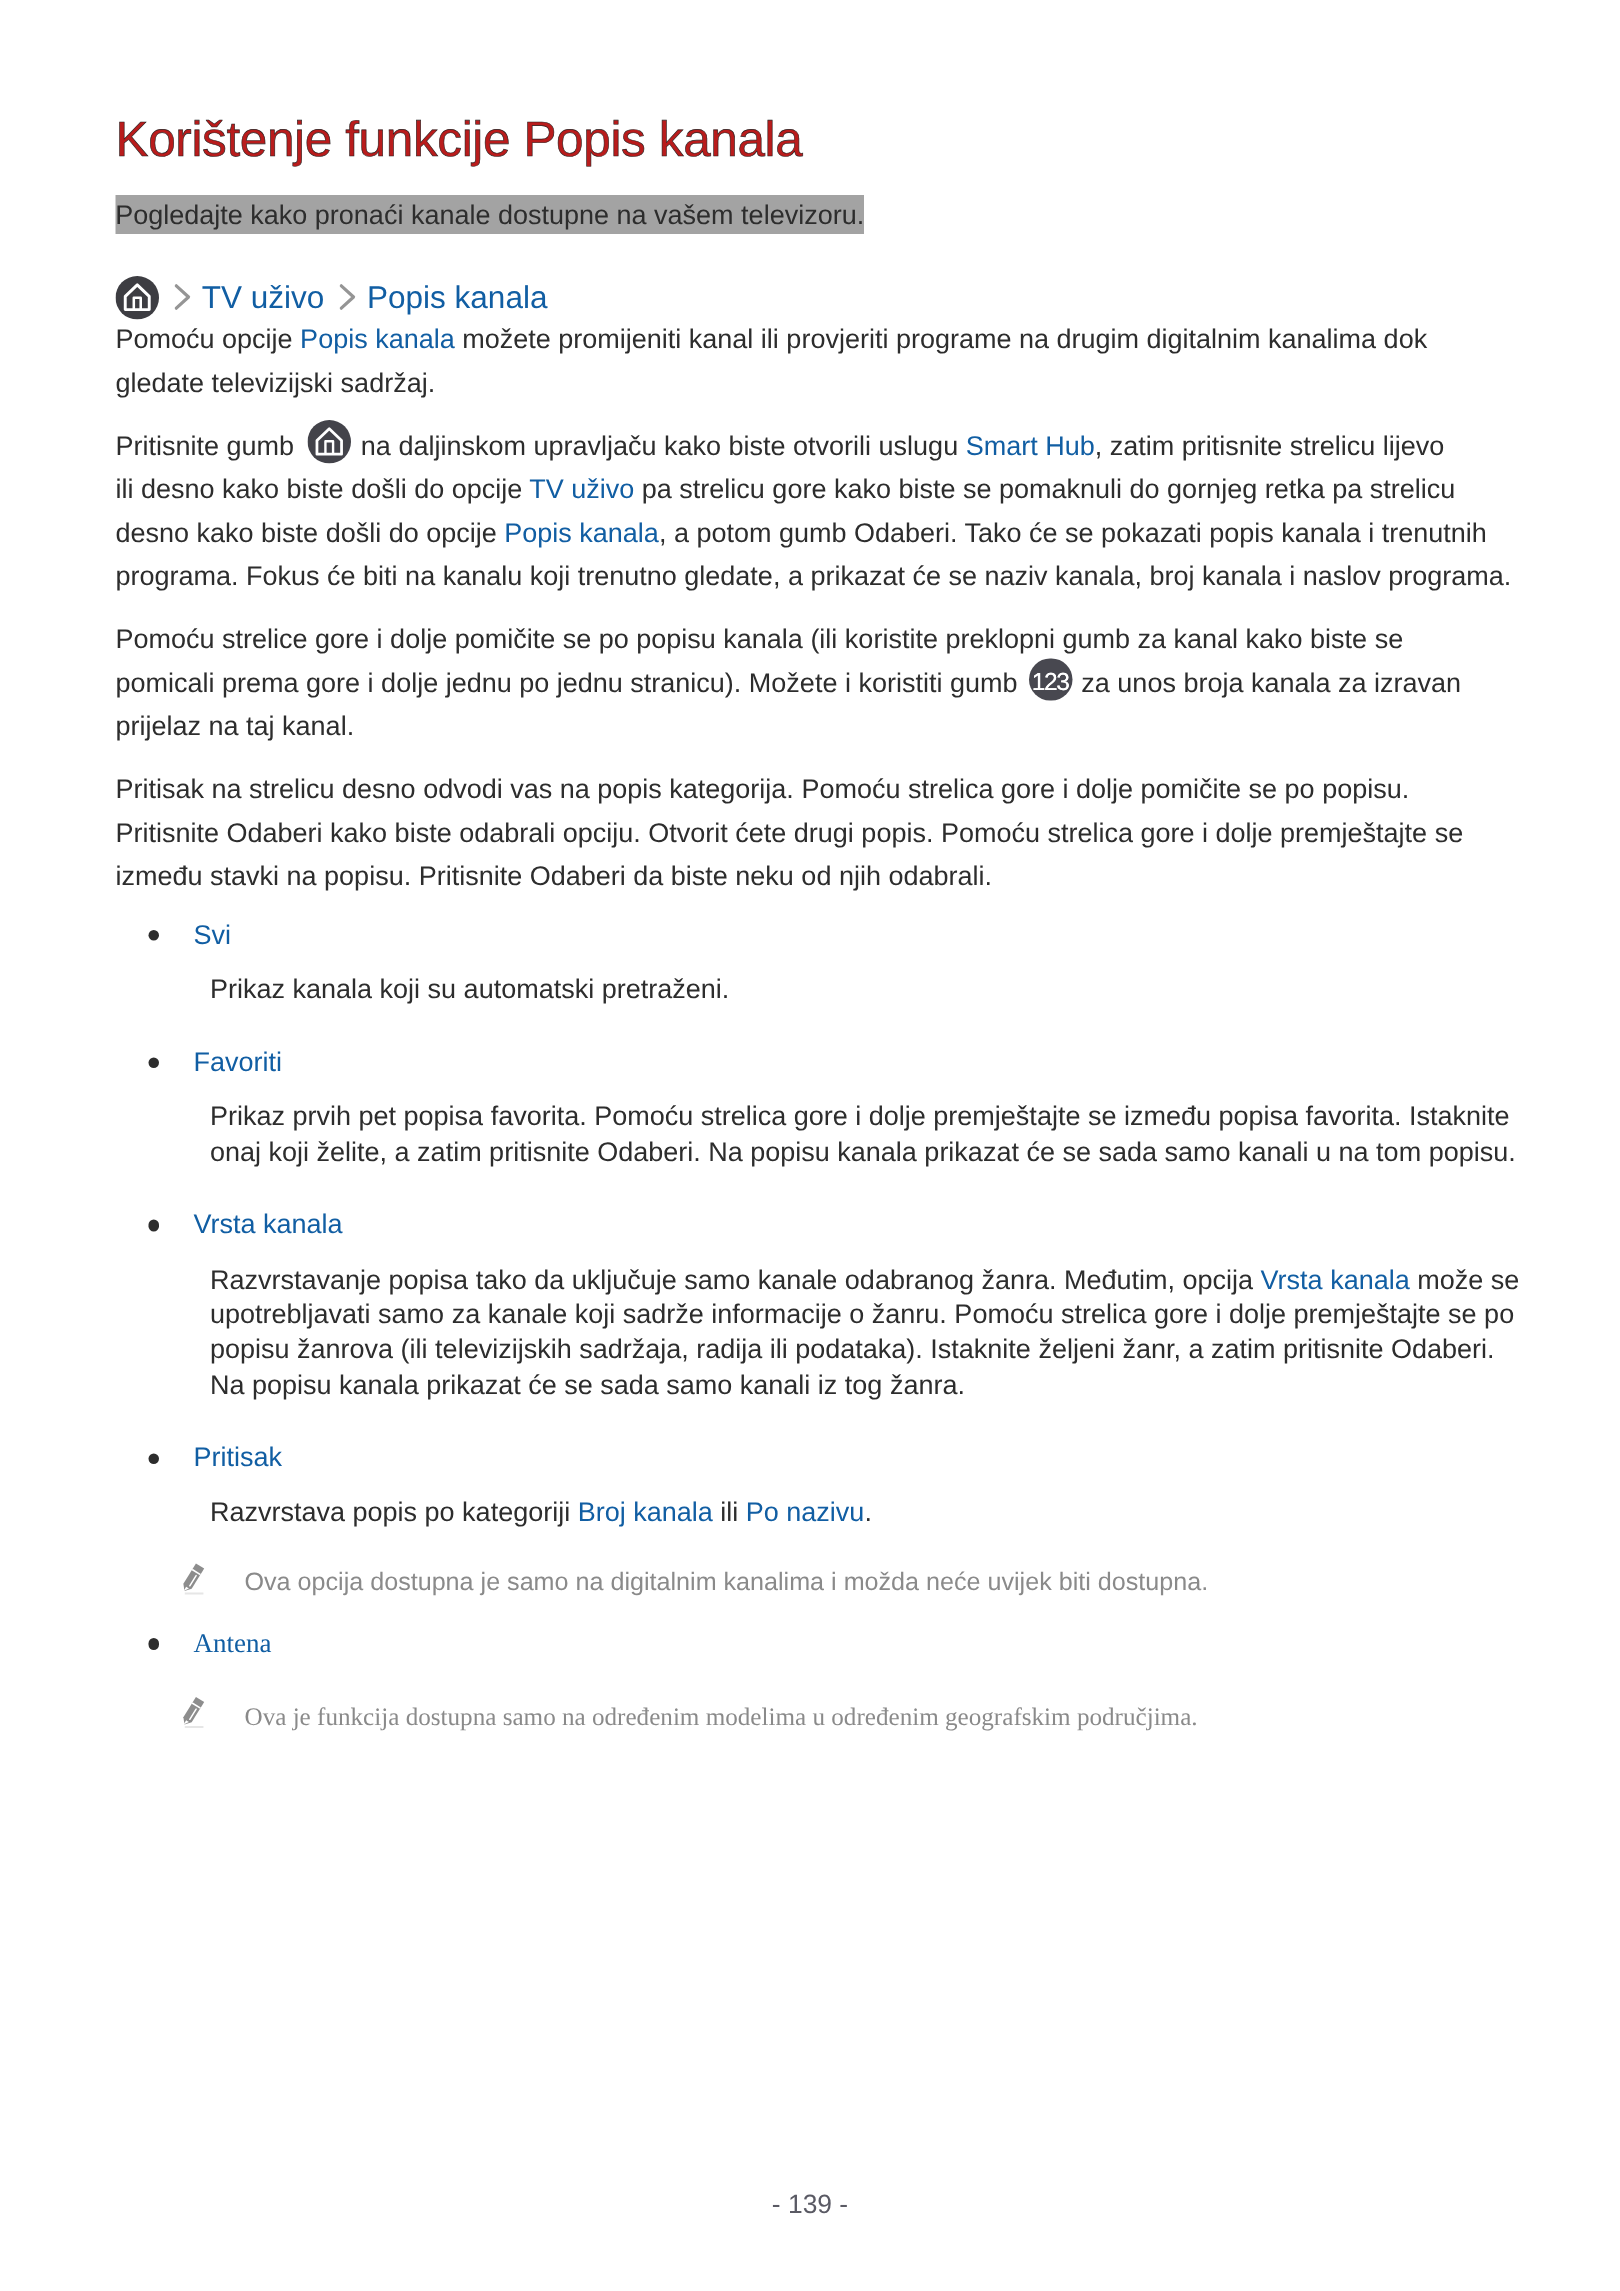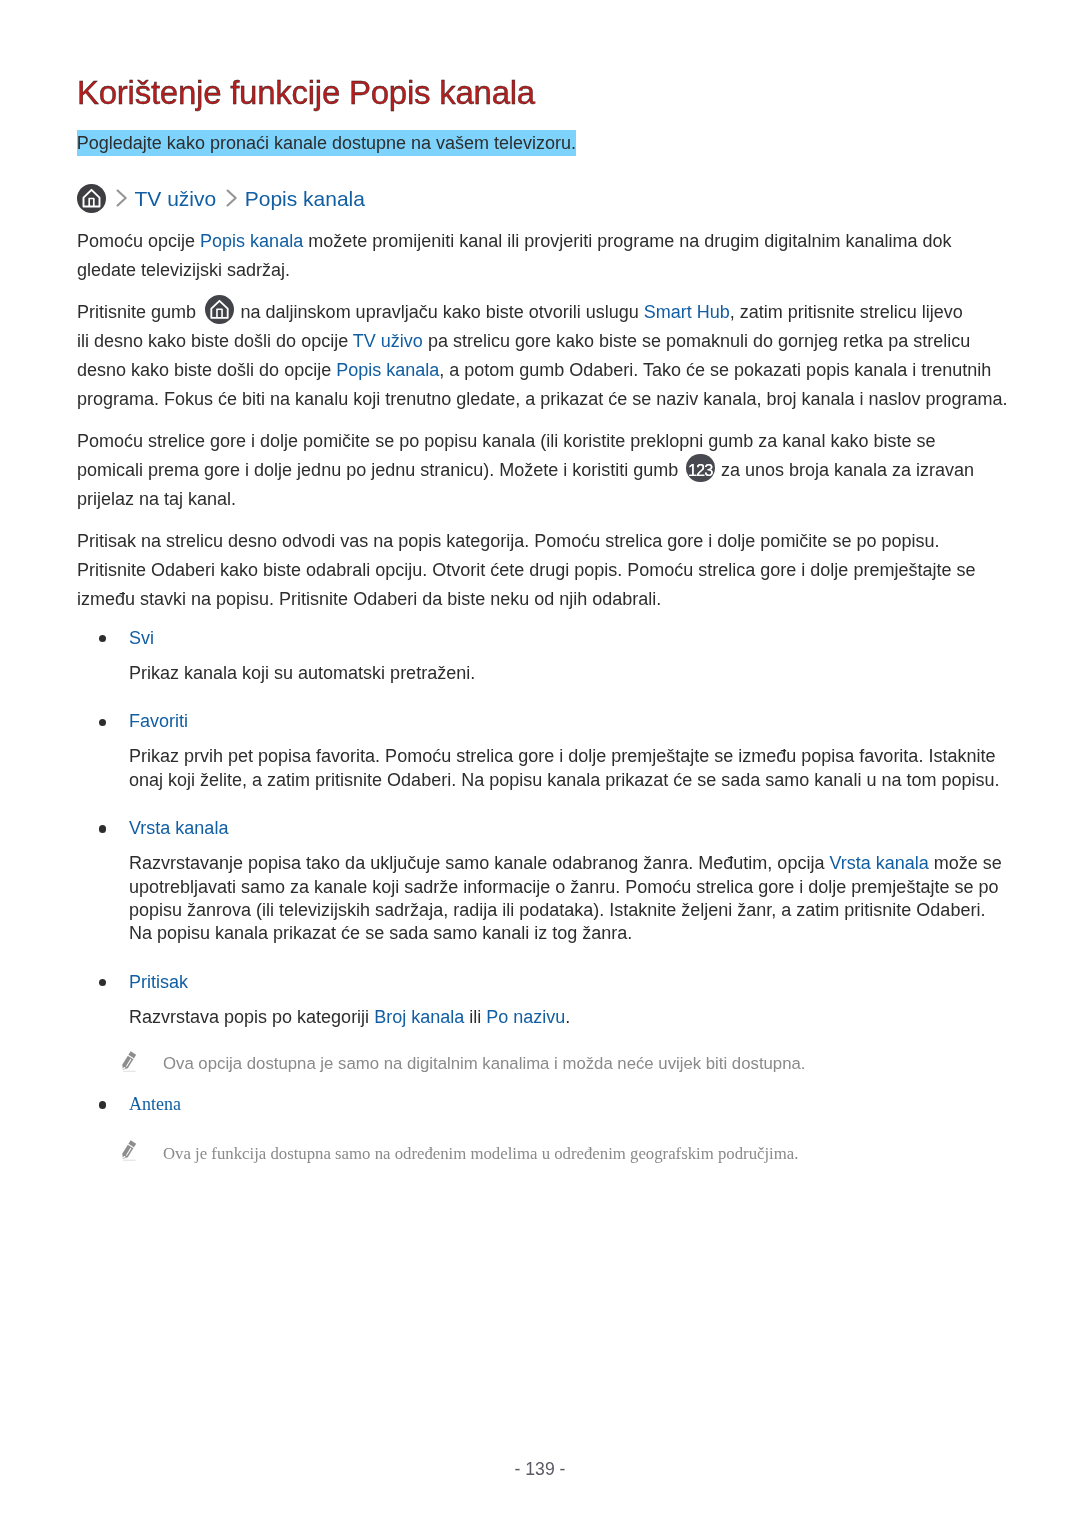--- a/index.html
+++ b/index.html
@@ -1,33 +1,33 @@
 <!DOCTYPE html>
 <html><head>
 <meta charset="utf-8">
 <style>
   html,body{margin:0;padding:0;background:#ffffff;}
   body{width:1080px;height:1527px;font-family:"Liberation Sans",sans-serif;color:#2d2d2d;}
   .page{position:relative;width:1080px;height:1527px;overflow:hidden;}
   h1.title{font-size:33px;font-weight:400;color:#b91c1c;-webkit-text-stroke:0.4px #1e1e1e;margin:0;position:absolute;top:74px;left:77px;letter-spacing:-0.25px;white-space:nowrap;}
   .subtitle-wrap{position:absolute;top:130.2px;left:76.8px;}
-  .subtitle{font-size:18px;color:#2d2d2d;background:#7dd3fc;line-height:26.2px;white-space:nowrap;display:inline-block;padding:0;}
+  .subtitle{font-size:18px;color:#2d2d2d;background:#a3a3a3;line-height:26.2px;white-space:nowrap;display:inline-block;padding:0;}
   .breadcrumb{position:absolute;top:183px;left:77px;display:flex;align-items:center;height:30px;}
   .home-ic{width:29px;height:29px;display:block;}
   .chev{display:block;margin:0 7px 0 9.5px;}
   .bc-link{color:#115ea3;font-size:21px;white-space:nowrap;line-height:1;}
-  .body{position:absolute;top:227px;left:77px;width:930px;}
+  .body{position:absolute;top:212px;left:77px;width:930px;}
   p.para{margin:0 0 14px 0;font-size:18px;line-height:28.7px;color:#2d2d2d;white-space:nowrap;}
   .lk{color:#115ea3;}
   .ul{list-style:none;margin:0;padding:0;position:relative;top:-3.5px;}
   .li{position:relative;padding-left:52px;margin-bottom:22px;}
   .li:last-child{margin-bottom:0;font-family:Liberation Serif, serif;}
   .li .dot{position:absolute;left:22.2px;top:11.3px;width:7.1px;height:7.1px;border-radius:50%;background:#2d2d2d;}
   .li .hd{font-size:18px;line-height:28.5px;color:#115ea3;white-space:nowrap;margin-bottom:9.5px;}
-  .li .lp{font-size:18px;line-height:23.4px;color:#2d2d2d;margin:0;white-space:nowrap;}
+  .li .lp{font-size:18px;line-height:23.4px;color:#2d2d2d;margin:11px;white-space:nowrap;}
   .note{position:relative;padding-left:34px;margin:23px 0 -8px 0;font-size:16.75px;line-height:24px;color:#8a8a8a;white-space:nowrap;}
   .note .pic{position:absolute;left:-10.8px;top:-4.3px;width:23px;height:26.8px;}
   .pagenum{position:absolute;left:0;width:1080px;top:1459px;text-align:center;font-size:17.6px;color:#5a5a64;}
   .ibtn2{display:inline-block;width:29px;height:0;line-height:0;vertical-align:baseline;overflow:visible;margin:0 2px 0 3.5px;position:relative;}
   .ibtn2 svg{position:absolute;left:0;top:-23.4px;}
   .n123{display:inline-block;width:28.6px;height:0;vertical-align:baseline;position:relative;margin:0 1px 0 3px;}
   .n123::before{content:"";position:absolute;left:0;top:-22.2px;width:28.6px;height:28.6px;border-radius:50%;background:#484850;}
   .n123t{position:absolute;left:0;top:-22.2px;width:28.6px;height:28.6px;line-height:32.4px;text-align:center;color:#fff;font-size:16.4px;letter-spacing:-1.0px;text-indent:-1.0px;-webkit-font-smoothing:antialiased;text-shadow:0 0 0.35px #fff;}
 </style>
 </head>

